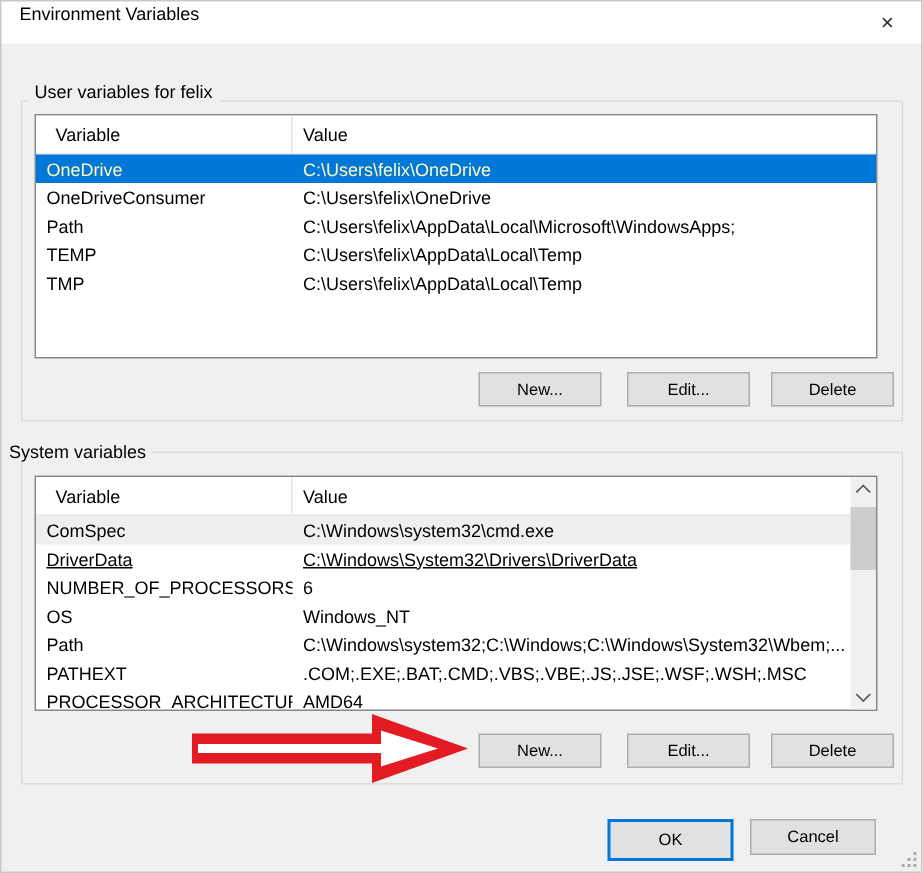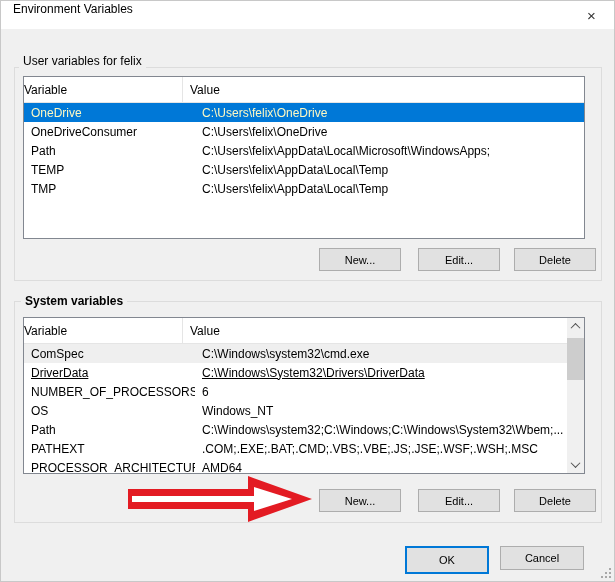--- a/index.html
+++ b/index.html
@@ -12,21 +12,21 @@
   .titlebar { position:absolute; left:0; top:0; width:100%; height:28px; background:#ffffff; }
   .title-text { position:absolute; left:12px; top:0; height:16px; display:flex; align-items:center; color:#000; }
   .close-btn { position:absolute; right:0; top:0; width:45px; height:28px; display:flex; align-items:center; justify-content:center; cursor:pointer; }
   .close-btn span { font-size:15px; color:#333; line-height:1; }
 
   .groupbox { position:absolute; border:1px solid #dcdcdc; }
   .group-label { position:absolute; background:#f0f0f0; padding:0 4px; white-space:nowrap; }
 
   .tbl { position:absolute; background:#ffffff; border:1px solid #828790; box-sizing:border-box; overflow:hidden; }
   .tbl-header { display:flex; height:25px; border-bottom:1px solid #e5e5e5; background:#ffffff; }
-  .th1 { width:159px; box-sizing:border-box; border-right:1px solid #e5e5e5; display:flex; align-items:center; }
+  .th1 { width:171px; box-sizing:border-box; padding-left:13px; border-right:1px solid #e5e5e5; display:flex; align-items:center; }
   .th2 { flex:1; padding-left:7px; display:flex; align-items:center; }
   .trow { display:flex; height:19px; align-items:center; white-space:nowrap; }
   .c1 { width:171px; flex:none; box-sizing:border-box; padding-left:7px; overflow:hidden; }
   .c2 { flex:1; padding-left:7px; overflow:hidden; }
   .trow.selected { background:#0078d7; color:#fef9c3; }
   .trow.hl { background:#efefef; }
 
   .btn { position:absolute; width:82px; height:23px; background:#e1e1e1; border:1px solid #adadad;
          box-sizing:border-box; display:flex; align-items:center; justify-content:center;
          font-family:"Liberation Sans",sans-serif; font-size:11px; cursor:pointer; }
@@ -85,21 +85,21 @@
       <div class="c1">TMP</div>
       <div class="c2">C:\Users\felix\AppData\Local\Temp</div>
     </div>
   </div>
 
   <div class="btn" style="left:318px; top:247px;">New...</div>
   <div class="btn" style="left:417px; top:247px;">Edit...</div>
   <div class="btn" style="left:513px; top:247px;">Delete</div>
 
   <div class="groupbox" style="left:13px; top:300px; width:586px; height:220px;"></div>
-  <div class="group-label" style="left:20px; top:293px;font-weight:bold;">System variables</div>
+  <div class="group-label" style="left:1px; top:293px;">System variables</div>
 
   <div class="tbl" style="left:22px; top:316px; width:562px; height:157px;">
     <div class="tbl-header" style="margin-right:17px;">
       <div class="th1">Variable</div>
       <div class="th2">Value</div>
     </div>
     <div class="trow hl" style="margin-right:17px;">
       <div class="c1">ComSpec</div>
       <div class="c2">C:\Windows\system32\cmd.exe</div>
     </div>

